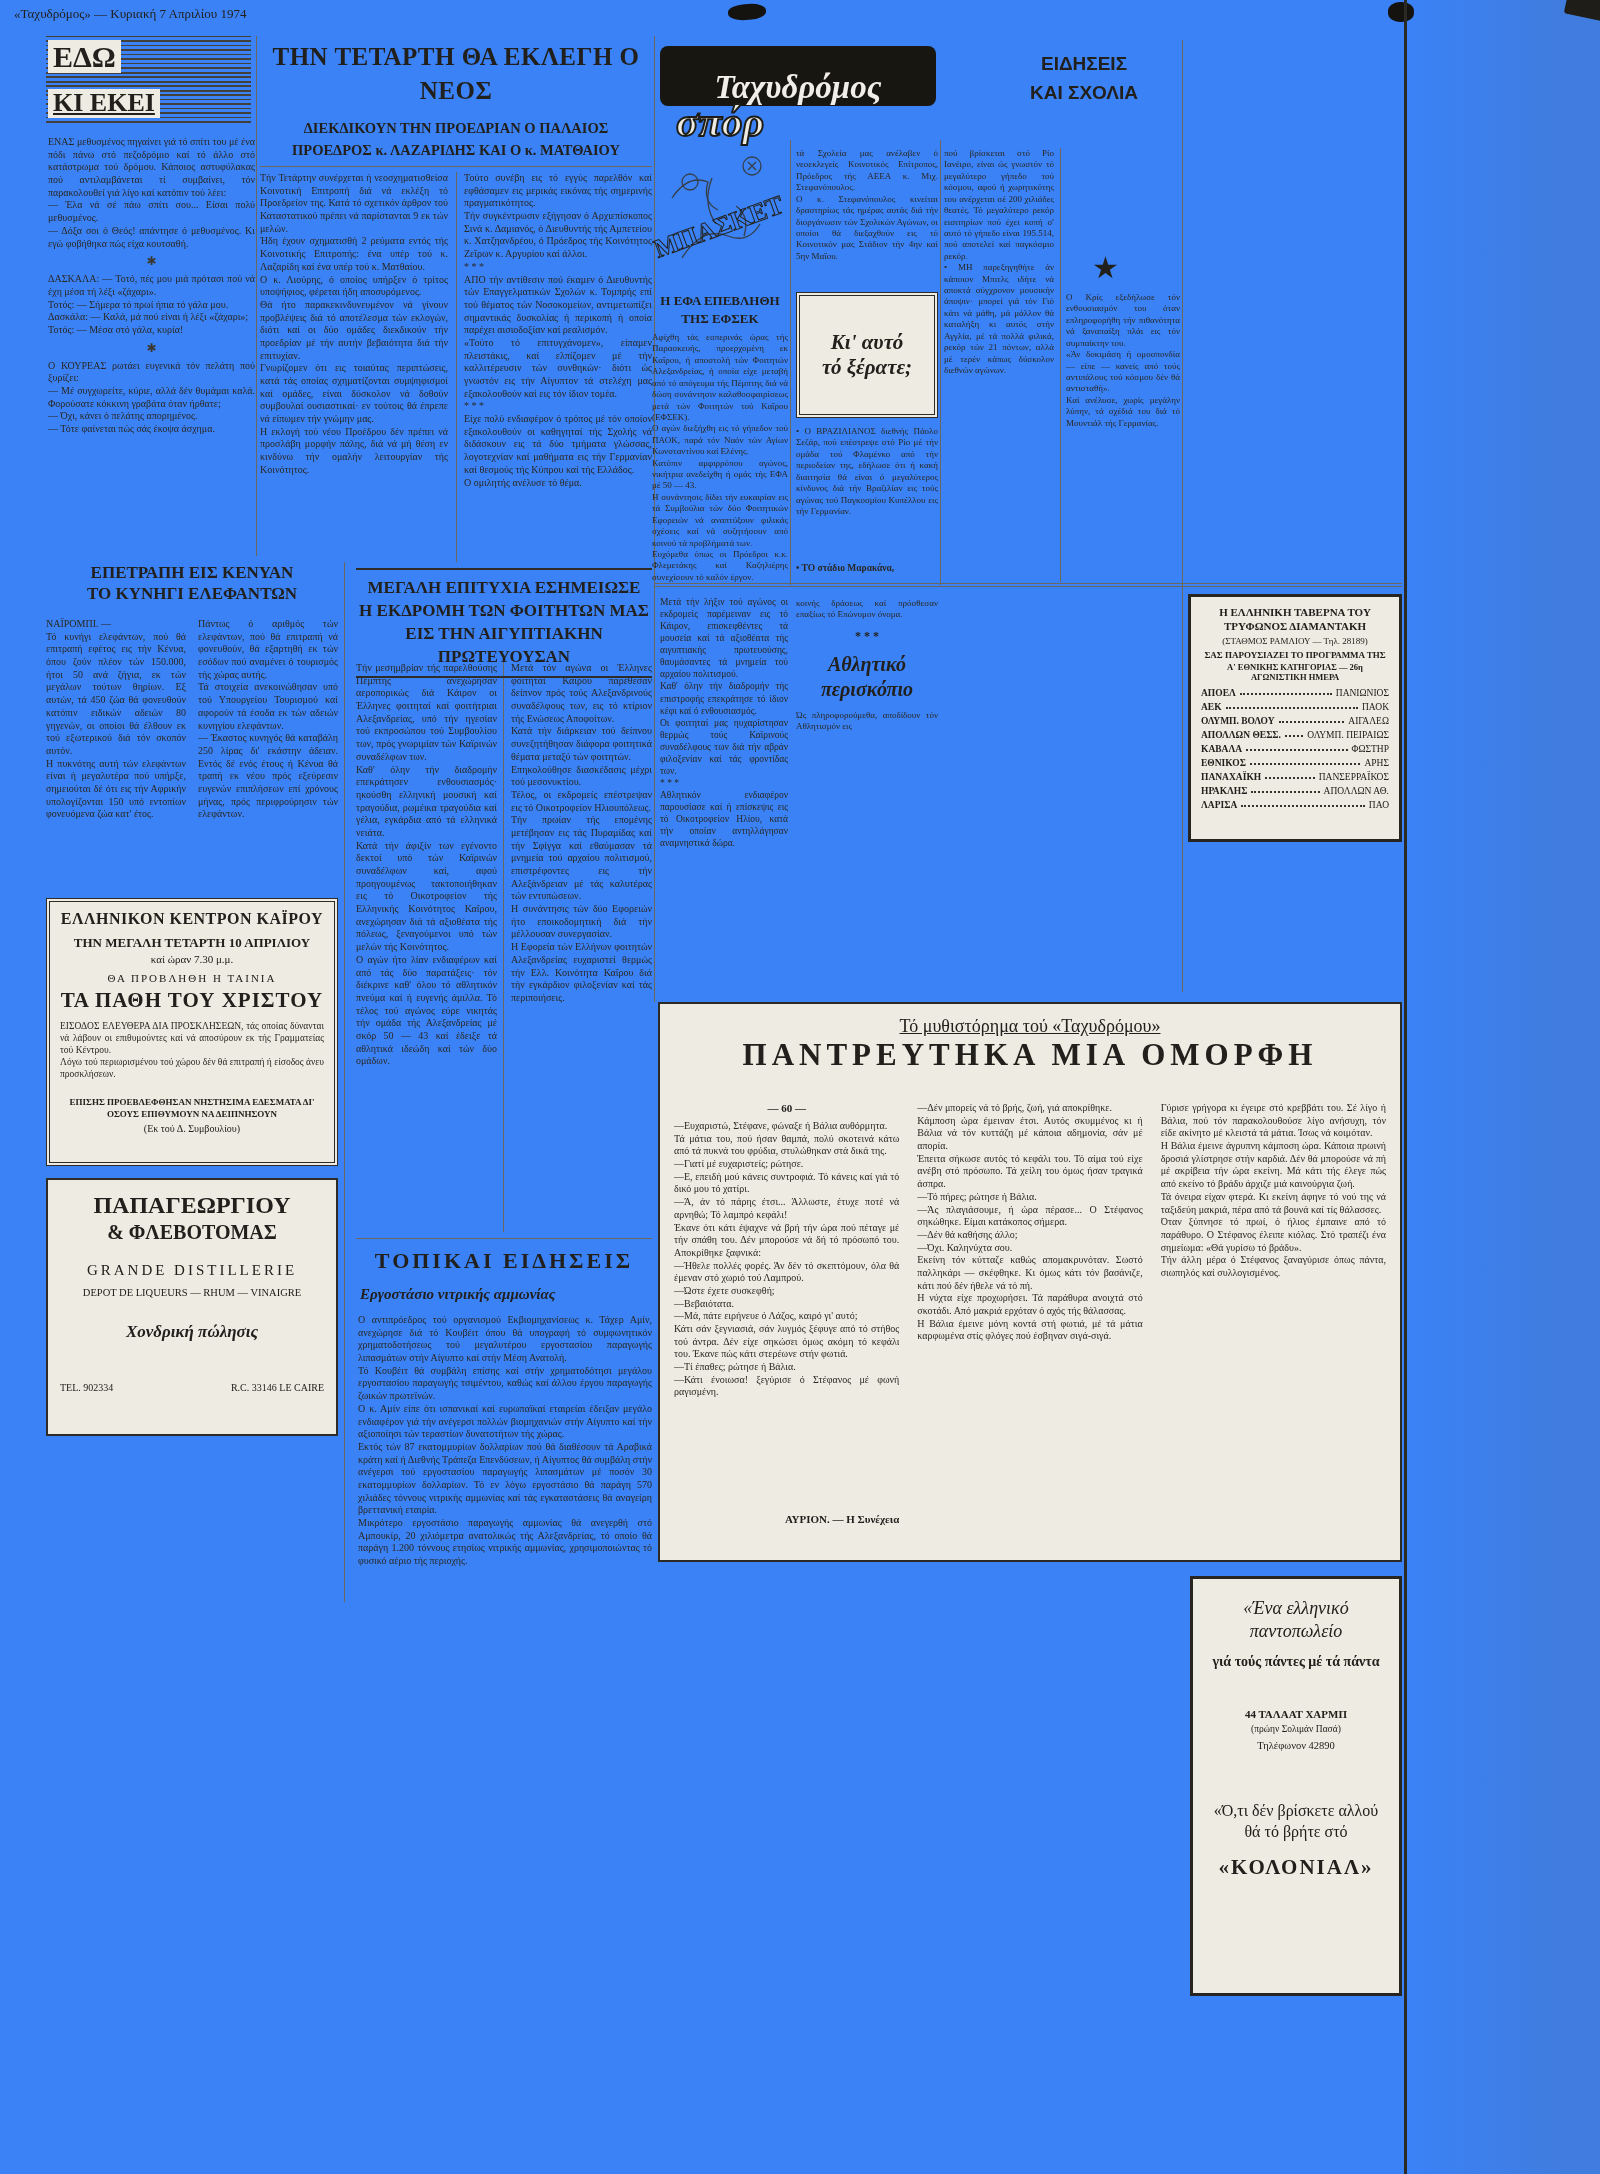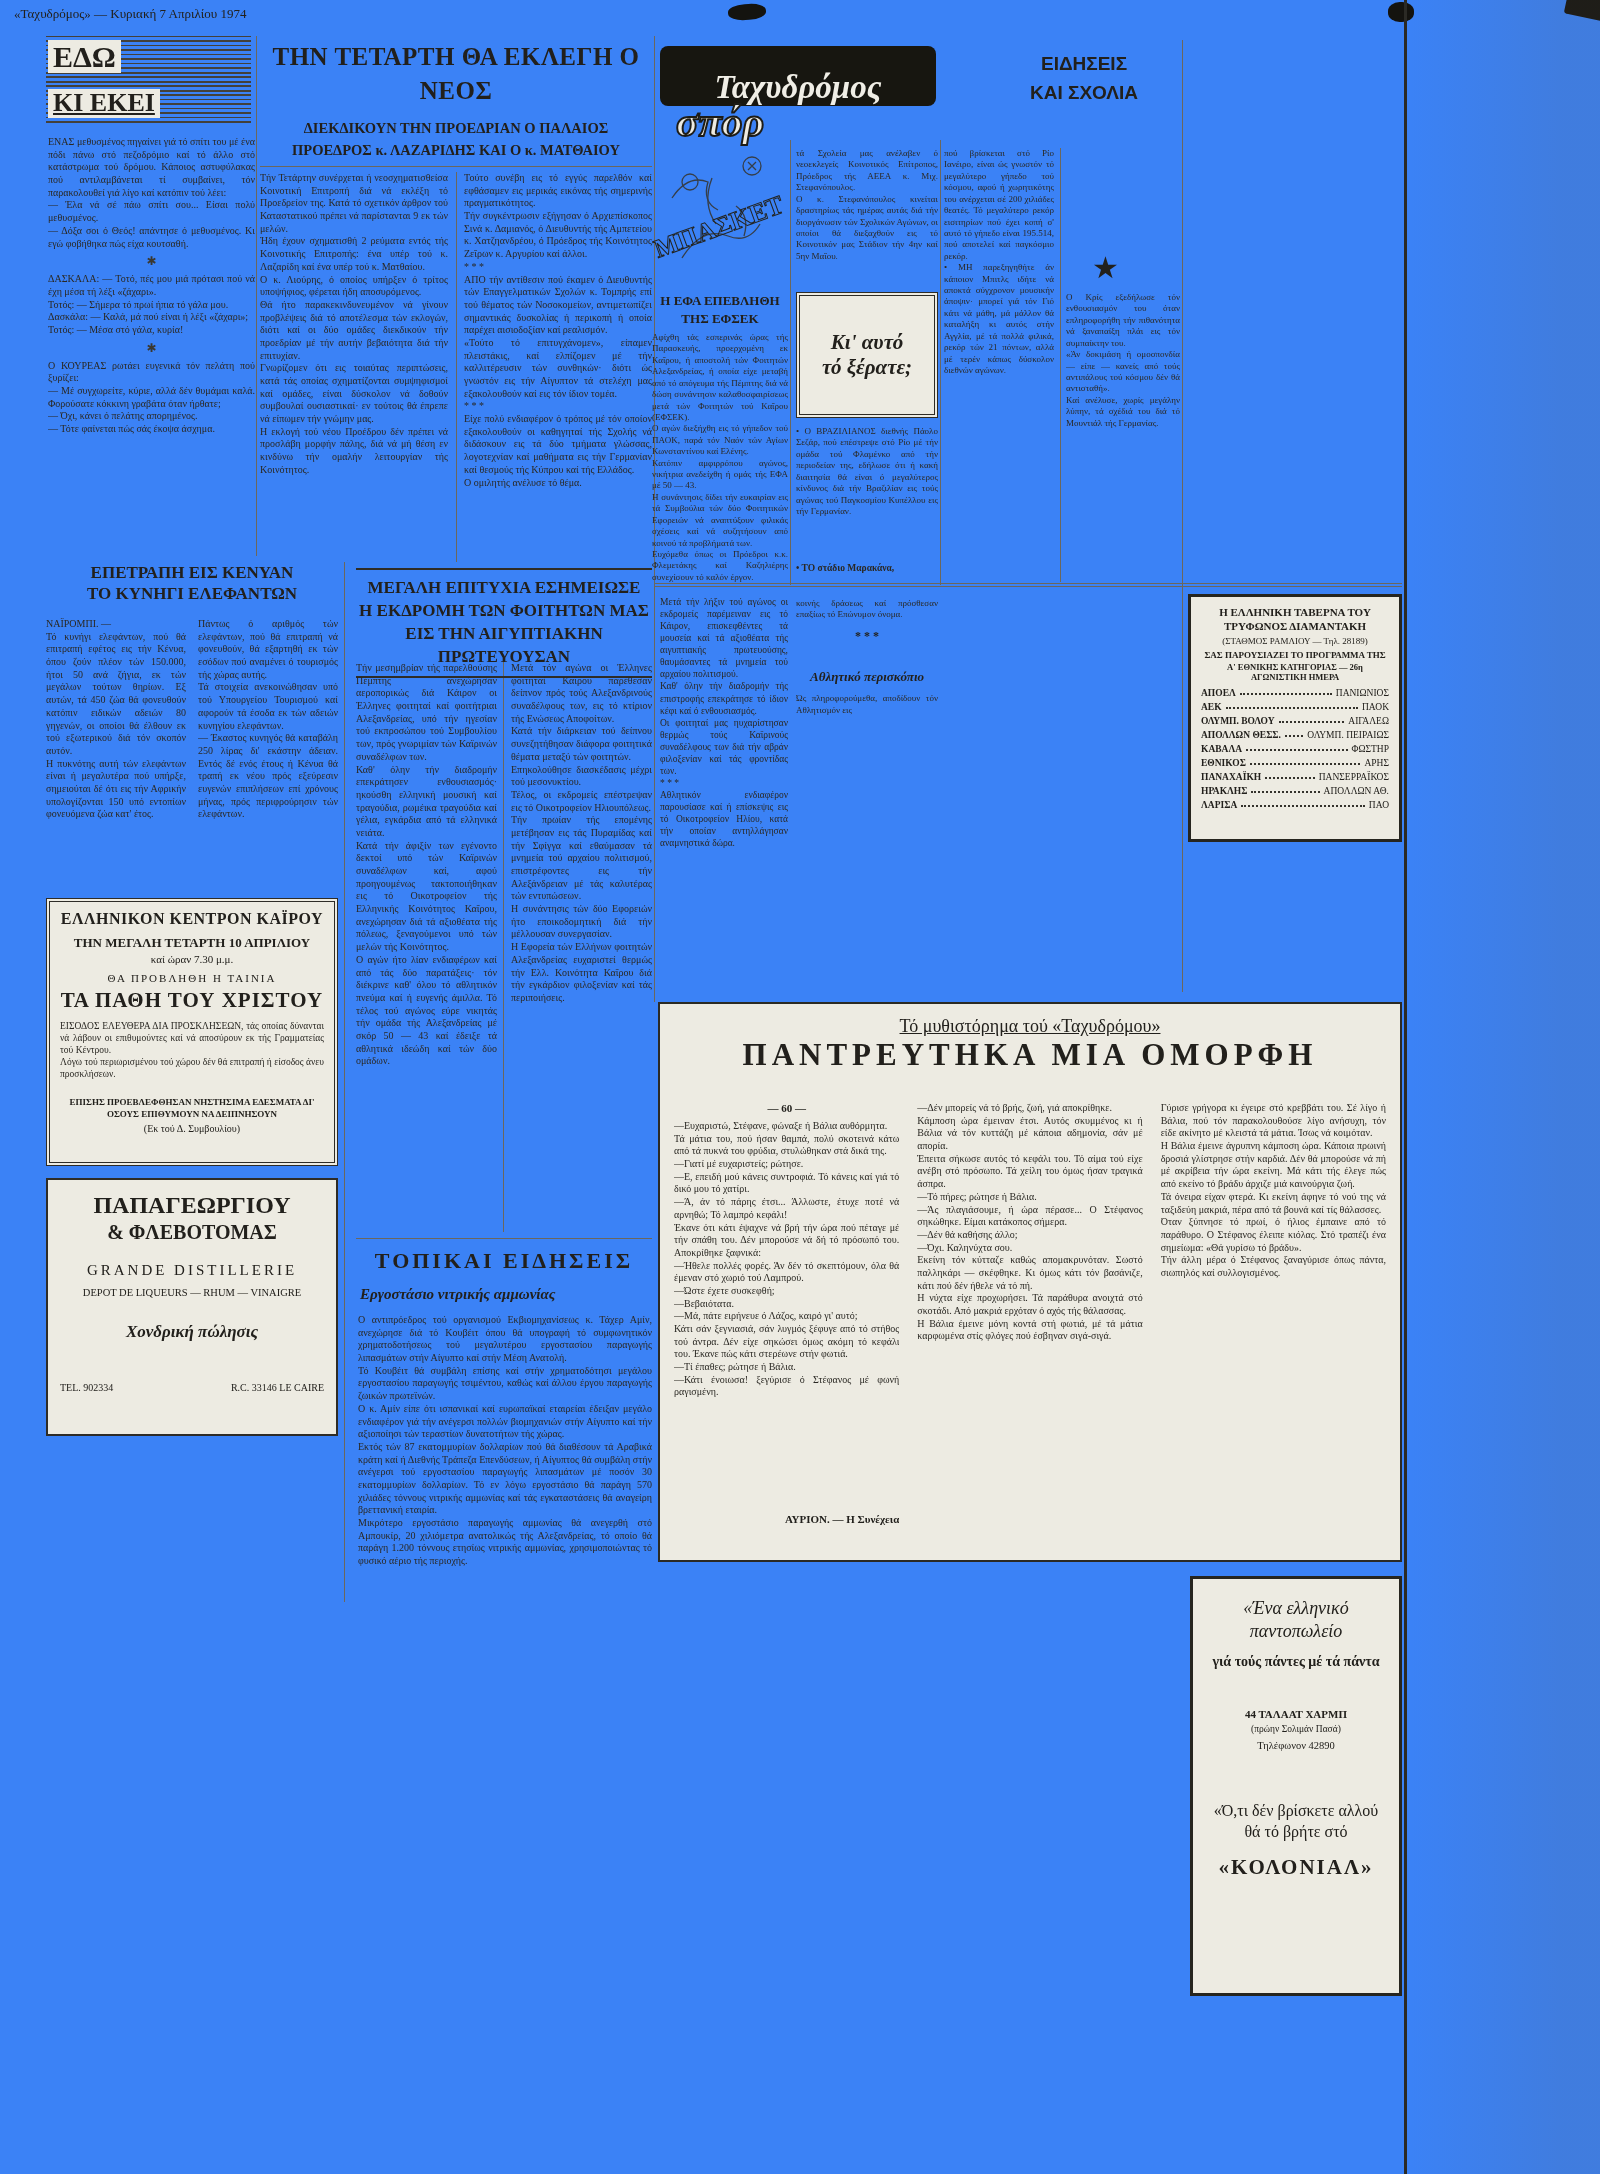--- a/index.html
+++ b/index.html
@@ -211,21 +211,21 @@
   <div class="box" style="left:796px; top:292px; width:142px; height:126px; border:4px double #2e2c27; display:flex; flex-direction:column; align-items:center; justify-content:center;">
     <div class="bold" style="font-style:italic; font-size:21px;">Κι' αυτό</div>
     <div class="bold" style="font-style:italic; font-size:21px;">τό ξέρατε;</div>
   </div>
   <div class="col-text" style="left:796px; top:426px; width:142px; height:132px; font-size:9px;">• Ο ΒΡΑΖΙΛΙΑΝΟΣ διεθνής Πάολο Σεζάρ, πού επέστρεψε στό Ρίο μέ τήν ομάδα τού Φλαμένκο από τήν περιοδείαν της, εδήλωσε ότι ή κακή διαιτησία θά είναι ό μεγαλύτερος κίνδυνος διά τήν Βραζιλίαν εις τούς αγώνας τού Παγκοσμίου Κυπέλλου εις τήν Γερμανίαν.</div>
   <div class="col-text bold" style="left:796px; top:562px; width:142px; height:16px; font-size:9.5px;">• ΤΟ στάδιο Μαρακάνα,</div>
 
   <div class="abs" style="left:796px; top:598px; width:142px;">
     <div class="col-text" style="position:static; font-size:9px;">κοινής δράσεως καί πρόσθεσαν επαξίως τό Επώνυμον όνομα.</div>
     <div class="center bold" style="font-size:12px; margin-top:8px;">* * *</div>
-    <div class="center bold" style="font-style:italic; font-size:13px; margin-top:25px; line-height:1.25;">Αθλητικό περισκόπιο</div>
+    <div class="center bold" style="font-style:italic; font-size:20px; margin-top:8px; line-height:1.25;">Αθλητικό περισκόπιο</div>
     <div class="col-text" style="position:static; font-size:9px; margin-top:8px;">Ώς πληροφορούμεθα, αποδίδουν τόν Αθλητισμόν εις</div>
   </div>
 
   <div class="abs bold" style="left:986px; top:50px; width:196px; font-size:19px; line-height:1.5; font-family:'Liberation Sans','DejaVu Sans',sans-serif; text-align:center;">
     <div>ΕΙΔΗΣΕΙΣ</div>
     <div>ΚΑΙ ΣΧΟΛΙΑ</div>
   </div>
   <div class="col-text" style="left:944px; top:148px; width:110px; height:434px; font-size:9px;">πού βρίσκεται στό Ρίο Ιανέιρο, είναι ώς γνωστόν τό μεγαλύτερο γήπεδο τού κόσμου, αφού ή χωρητικότης του ανέρχεται σέ 200 χιλιάδες θεατές. Τό μεγαλύτερο ρεκόρ εισιτηρίων πού έχει κοπή σ' αυτό τό γήπεδο είναι 195.514, πού αποτελεί καί παγκόσμιο ρεκόρ.
 • ΜΗ παρεξηγηθήτε άν κάποιον Μπιτλς ιδήτε νά αποκτά σύγχρονον μουσικήν άποψιν· μπορεί γιά τόν Γιό κάτι νά μάθη, μά μάλλον θά καταλήξη κι αυτός στήν Αγγλία, μέ τά πολλά φιλικά, ρεκόρ τών 21 πόντων, αλλά μέ τερέν κάπως δύσκολον διεθνών αγώνων.</div>
   <div class="abs" style="left:1092px; top:250px; font-size:30px; color:#22201b;">★</div>

